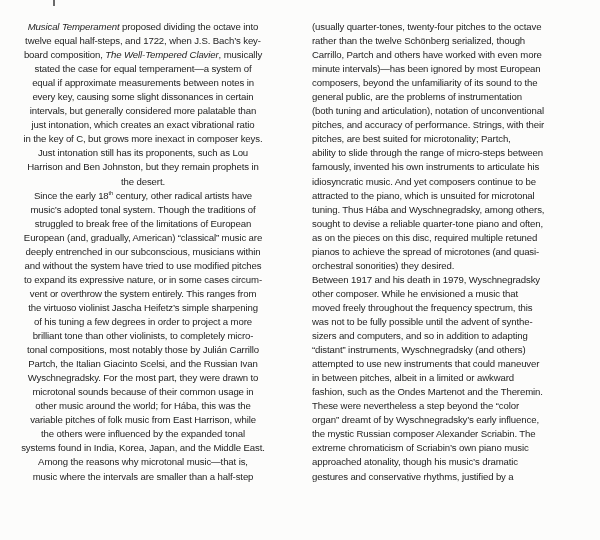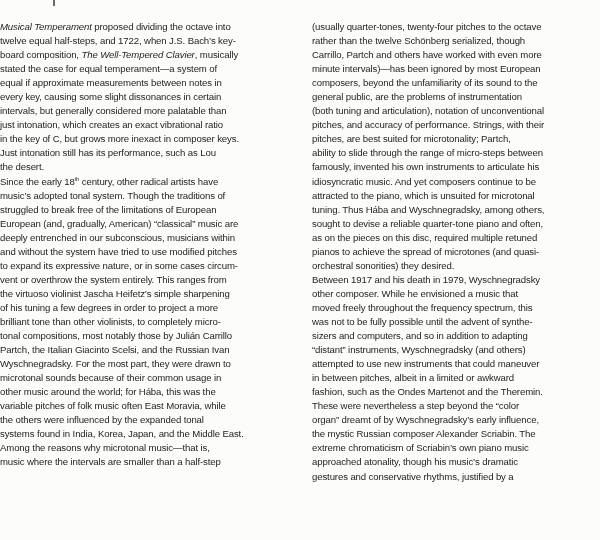--- a/index.html
+++ b/index.html
@@ -31,21 +31,21 @@
     top: 20px;
     font-size: 9.6px;
     line-height: 14.05px;
     letter-spacing: -0.12px;
     color: #242424;
     white-space: nowrap;
   }
   .column-left {
     left: 0;
     width: 286px;
-    text-align: left;
+    text-align: center;
   }
   .column-right {
     left: 312px;
     width: 297px;
     text-align: left;
   }
   .paragraph {
     margin: 0;
   }
   .line {
@@ -71,41 +71,42 @@
         <div class="line">twelve equal half-steps, and 1722, when J.S. Bach’s key-</div>
         <div class="line">board composition, <i>The Well-Tempered Clavier</i>, musically</div>
         <div class="line">stated the case for equal temperament—a system of</div>
         <div class="line">equal if approximate measurements between notes in</div>
         <div class="line">every key, causing some slight dissonances in certain</div>
         <div class="line">intervals, but generally considered more palatable than</div>
         <div class="line">just intonation, which creates an exact vibrational ratio</div>
         <div class="line">in the key of C, but grows more inexact in composer keys.</div>
       </div>
       <div class="paragraph">
-        <div class="line">Just intonation still has its performance, such as Lou</div>
+        <div class="line">Just intonation still has its proponents, such as Lou</div>
+        <div class="line">Harrison and Ben Johnston, but they remain prophets in</div>
         <div class="line">the desert.</div>
       </div>
       <div class="paragraph">
         <div class="line">Since the early 18<sup>th</sup> century, other radical artists have</div>
         <div class="line">music’s adopted tonal system. Though the traditions of</div>
         <div class="line">struggled to break free of the limitations of European</div>
         <div class="line">European (and, gradually, American) “classical” music are</div>
         <div class="line">deeply entrenched in our subconscious, musicians within</div>
         <div class="line">and without the system have tried to use modified pitches</div>
         <div class="line">to expand its expressive nature, or in some cases circum-</div>
         <div class="line">vent or overthrow the system entirely. This ranges from</div>
         <div class="line">the virtuoso violinist Jascha Heifetz’s simple sharpening</div>
         <div class="line">of his tuning a few degrees in order to project a more</div>
         <div class="line">brilliant tone than other violinists, to completely micro-</div>
         <div class="line">tonal compositions, most notably those by Julián Carrillo</div>
         <div class="line">Partch, the Italian Giacinto Scelsi, and the Russian Ivan</div>
         <div class="line">Wyschnegradsky. For the most part, they were drawn to</div>
         <div class="line">microtonal sounds because of their common usage in</div>
         <div class="line">other music around the world; for Hába, this was the</div>
-        <div class="line">variable pitches of folk music often East Moravia, while</div>
+        <div class="line">variable pitches of folk music from East Harrison, while</div>
         <div class="line">the others were influenced by the expanded tonal</div>
         <div class="line">systems found in India, Korea, Japan, and the Middle East.</div>
       </div>
       <div class="paragraph">
         <div class="line">Among the reasons why microtonal music—that is,</div>
         <div class="line">music where the intervals are smaller than a half-step</div>
       </div>
     </div>
   <div class="column column-right" style="color: rgb(36, 36, 36);">
       <div class="paragraph">

